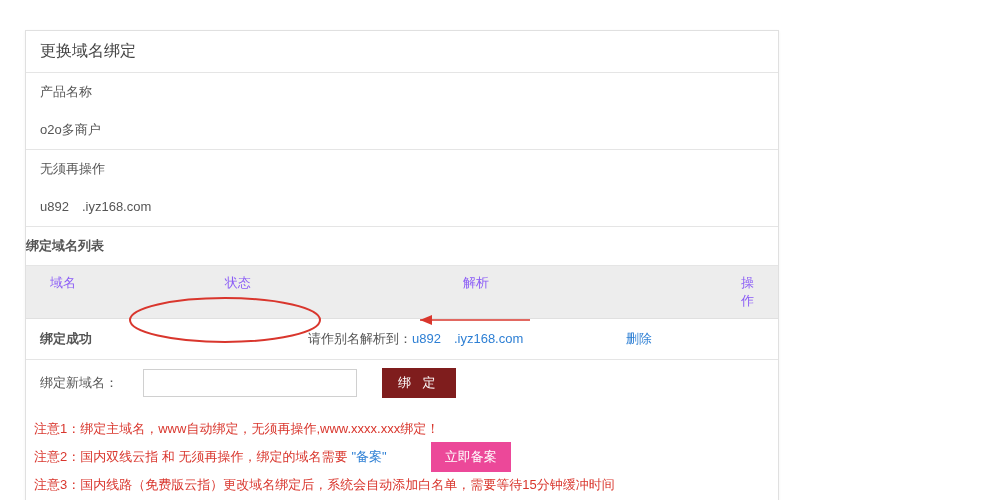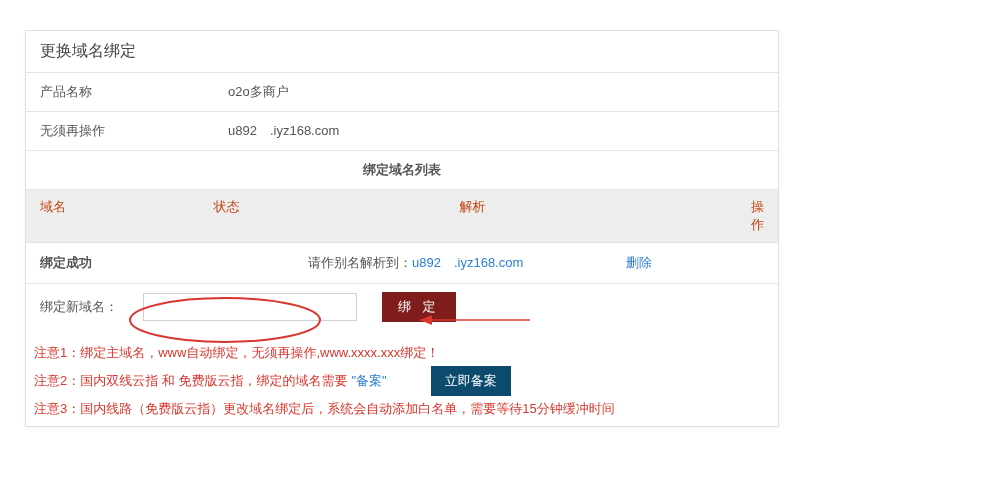--- a/index.html
+++ b/index.html
@@ -24,47 +24,47 @@
   }
   .panel-title {
     font-size: 16px;
     color: #444;
     padding: 10px 14px;
     border-bottom: 1px solid #e5e5e5;
   }
   .info-row {
     display: flex;
     border-bottom: 1px solid #e5e5e5;
+    flex-direction: column;
   }
   .info-label {
     width: 160px;
     padding: 10px 14px;
     color: #555;
     background: #fff;
   }
   .info-value {
     flex: 1;
     padding: 10px 14px;
     color: #555;
   }
   .sub-header {
-    text-align: center;
     padding: 10px 0;
     color: #555;
     font-weight: bold;
     border-bottom: 1px solid #e5e5e5;
   }
   .table-head-row {
     display: flex;
     background: #ededed;
     border-bottom: 1px solid #e0e0e0;
   }
   .table-head-row > div {
-    padding: 8px 14px;
-    color: #c2410c;
+    padding: 8px 24px;
+    color: #8b5cf6;
     font-weight: normal;
   }
   .col-domain { width: 160px; }
   .col-status { width: 240px; }
   .col-resolve { width: 290px; }
   .col-action { flex: 1; }
   .table-data-row {
     display: flex;
     border-bottom: 1px solid #e5e5e5;
     align-items: center;
@@ -93,21 +93,21 @@
   .btn-primary {
     background: #7f1d1d;
     color: #fff;
     border: none;
     padding: 6px 16px;
     font-size: 13px;
     cursor: pointer;
     letter-spacing: 4px;
   }
   .btn-dark {
-    background: #0c4a6e;
+    background: #ec4899;
     color: #fff;
     border: none;
     padding: 6px 14px;
     font-size: 13px;
     cursor: pointer;
   }
   .notes {
     padding: 10px 8px 4px 8px;
   }
   .note-line {
@@ -168,21 +168,21 @@
 
     <div class="bind-row">
       <span class="bind-label">绑定新域名：</span>
       <input type="text" class="bind-input" style="">
       <button class="btn-primary">绑 定</button>
     </div>
 
     <div class="notes">
       <div class="note-line">注意1：绑定主域名，www自动绑定，无须再操作,www.xxxx.xxx绑定！</div>
       <div class="note-line">
-        <span>注意2：国内双线云指 和 免费版云指，绑定的域名需要</span>
+        <span>注意2：国内双线云指 和 无须再操作，绑定的域名需要</span>
         <span style="color:#2d7fd4;margin:0 4px;">"备案"</span>
         <span class="spacer"></span>
         <button class="btn-dark">立即备案</button>
       </div>
       <div class="note-line">注意3：国内线路（免费版云指）更改域名绑定后，系统会自动添加白名单，需要等待15分钟缓冲时间</div>
     </div>
 
   </div>
 
   <svg class="svg-overlay" width="1000" height="500">

